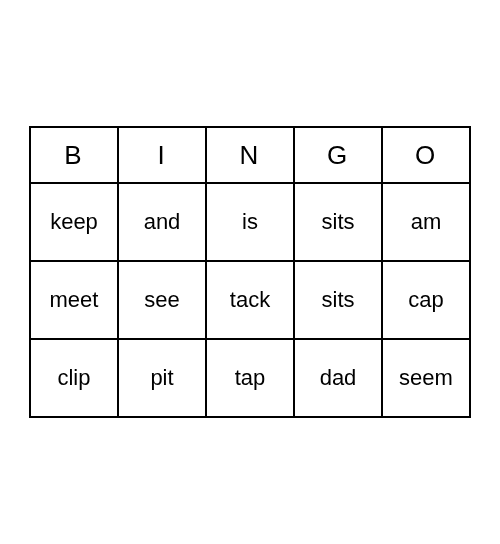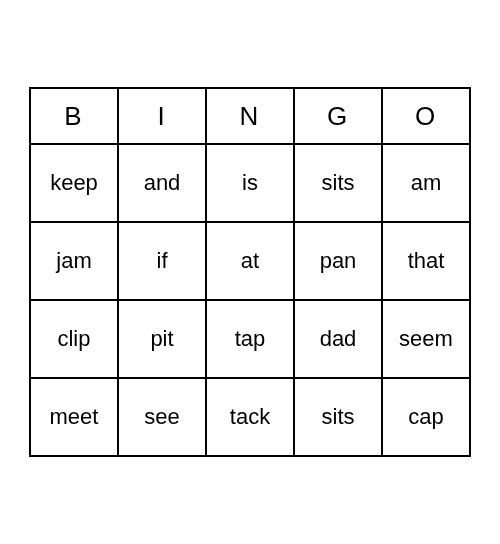--- a/index.html
+++ b/index.html
@@ -69,35 +69,28 @@
     </thead>
     <tbody id="bingo-body">
     <tr>
           <td>keep</td>
           <td>and</td>
           <td>is</td>
           <td>sits</td>
           <td>am</td>
         </tr>
         <tr>
-          <td>jam</td>
-          <td>if</td>
-          <td>at</td>
-          <td>pan</td>
-          <td>that</td>
+          <td>meet</td>
+          <td>see</td>
+          <td>tack</td>
+          <td>sits</td>
+          <td>cap</td>
         </tr>
         <tr>
           <td>clip</td>
           <td>pit</td>
           <td>tap</td>
           <td>dad</td>
           <td>seem</td>
         </tr>
-        <tr>
-          <td>meet</td>
-          <td>see</td>
-          <td>tack</td>
-          <td>sits</td>
-          <td>cap</td>
-        </tr>
       </tbody>
   </table>
 </div>
 
 </body></html>

